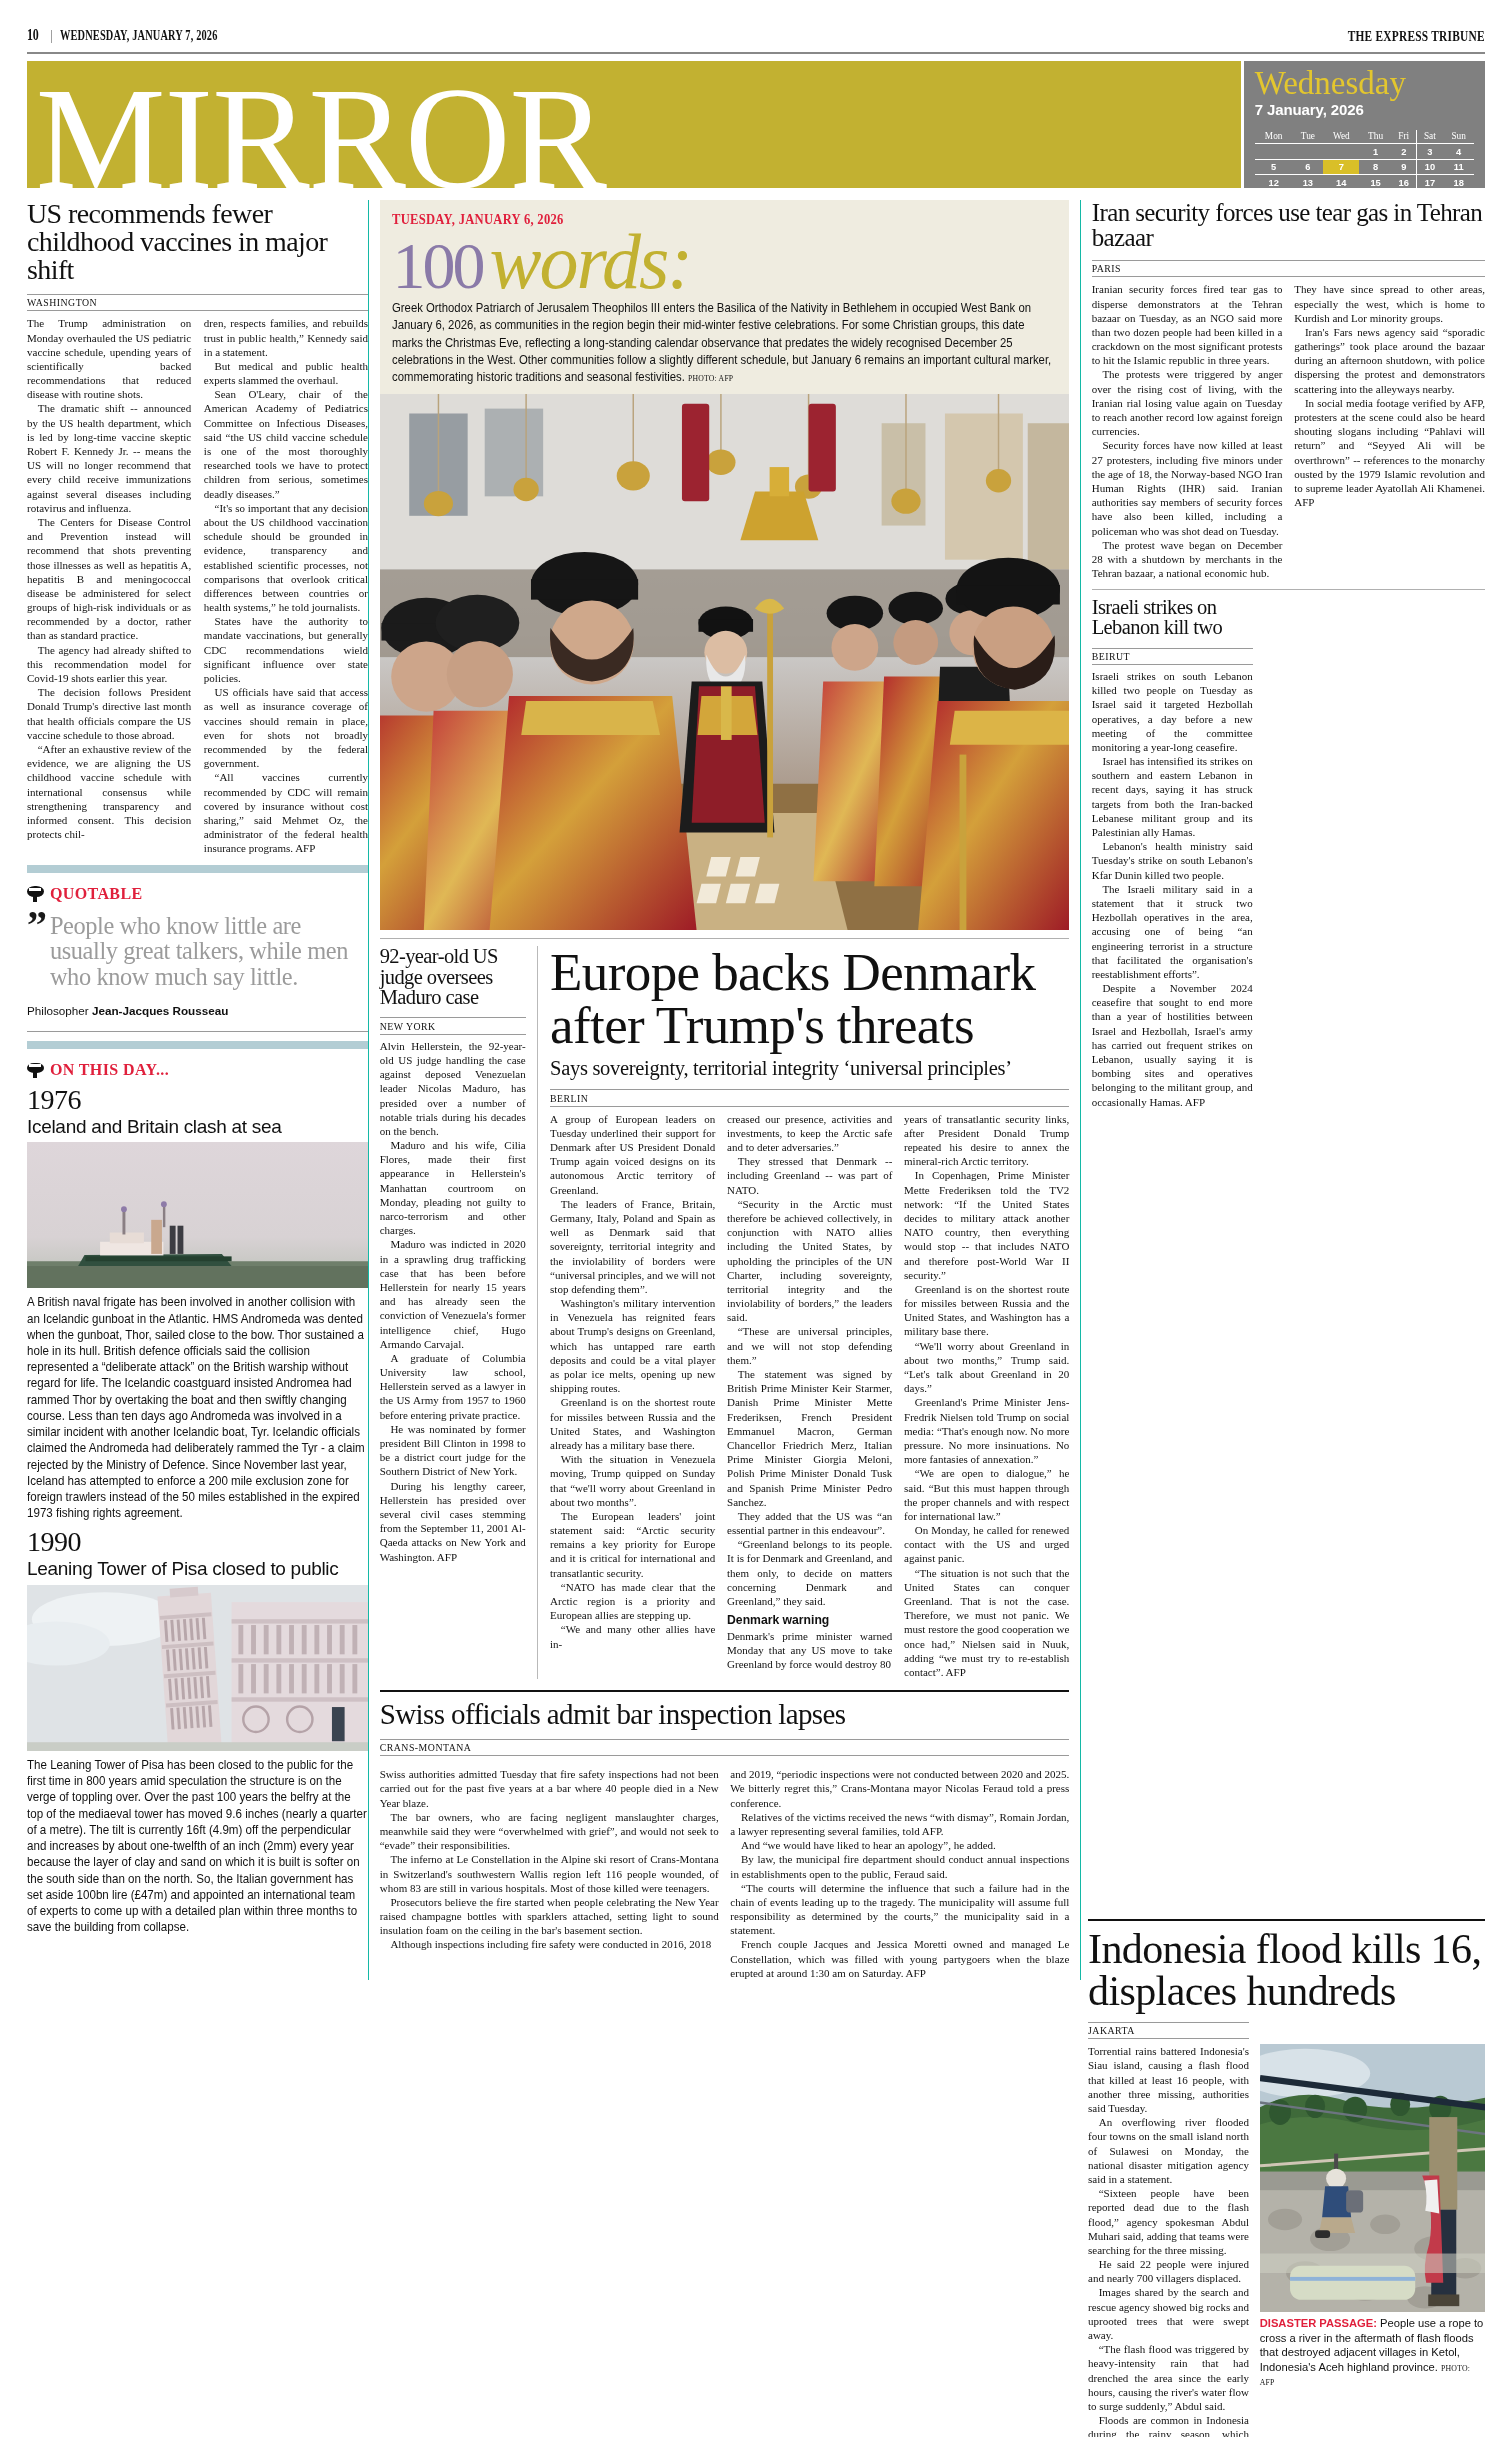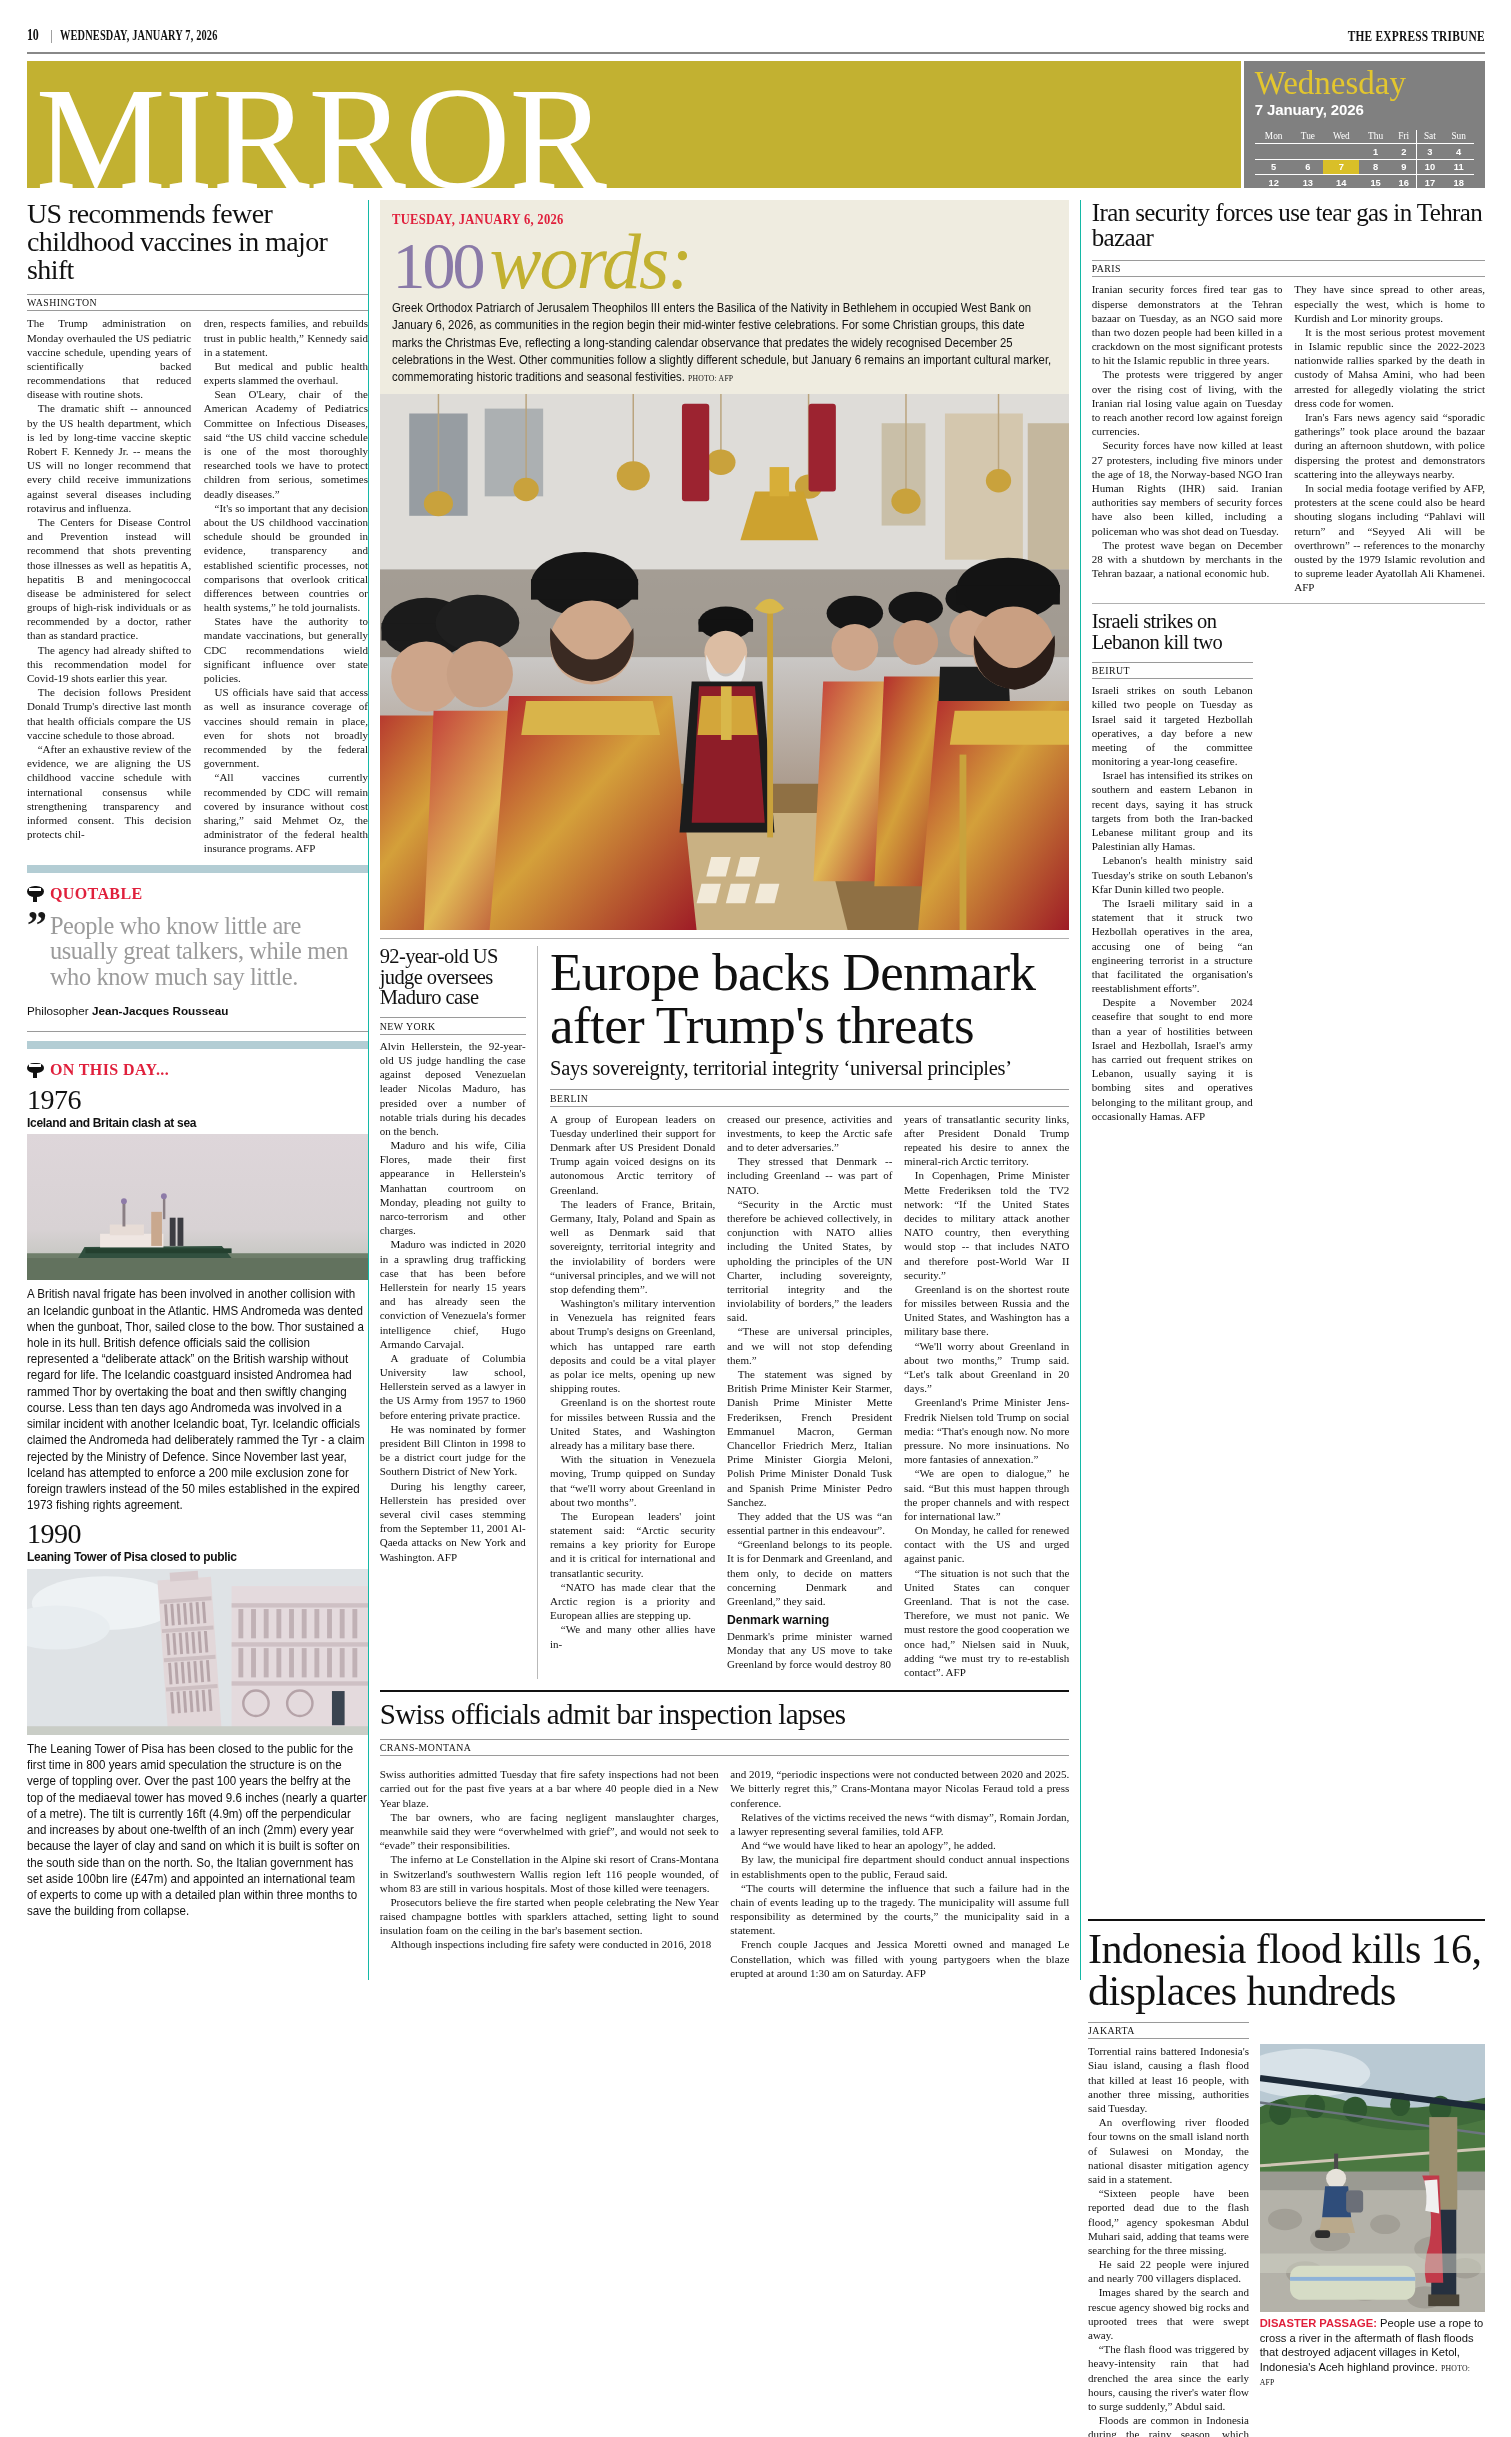--- a/index.html
+++ b/index.html
@@ -118,22 +118,22 @@
   .qmark { color: #1a1a1a; font-size: 40px; line-height: 0.62; font-weight: 700;
            font-family: "Liberation Serif", serif; flex: 0 0 auto; }
   .qtext { color: #9b9b9b; font-size: 24.4px; line-height: 1.06;
            font-family: "Liberation Serif", serif; letter-spacing: -0.4px; }
   .qattr { font-family: "Liberation Sans", sans-serif; font-size: 11.7px;
            margin-top: 13.7px; }
   .qattr b { font-weight: 700; }
   .hrule { height: 1px; background: #9a9a9a; margin-top: 13.7px; }
   .year { font-size: 28px; font-family: "Liberation Serif", serif;
           letter-spacing: -0.5px; margin-top: 6.8px; line-height: 1; }
-  .evt-title { font-family: "Liberation Sans", sans-serif; font-weight: 700;
-               font-size: 12px; letter-spacing: -0.3px; margin-top: 2px; }
+  .evt-title { font-family: "Liberation Sans", sans-serif; font-weight: 400;
+               font-size: 19px; letter-spacing: -0.3px; margin-top: 2px; }
   .evt-body { font-family: "Liberation Sans", sans-serif; font-size: 12.2px;
               line-height: 1.33; margin-top: 5.9px; transform: scaleX(0.95);
               transform-origin: left; width: 105%; }
 
   
   .cap-red { color: #e0203c; font-weight: 700; }
   .cap { font-family: "Liberation Sans", sans-serif; font-size: 11.2px; line-height: 1.3;
          margin-top: 3.9px; }
   .cap .credit { font-family: "Liberation Serif", serif; font-size: 7.8px;
                  letter-spacing: 0.2px; }
@@ -634,21 +634,20 @@
         </div>
         <div style="display:flex; gap:11.7px; margin-top:4.9px;">
           <div class="body" style="flex:1;">
               <p>Iranian security forces fired tear gas to disperse demonstrators at the Tehran bazaar on Tuesday, as an NGO said more than two dozen people had been killed in a crackdown on the most significant protests to hit the Islamic republic in three years.</p>
               <p>The protests were triggered by anger over the rising cost of living, with the Iranian rial losing value again on Tuesday to reach another record low against foreign currencies.</p>
               <p>Security forces have now killed at least 27 protesters, including five minors under the age of 18, the Norway-based NGO Iran Human Rights (IHR) said. Iranian authorities say members of security forces have also been killed, including a policeman who was shot dead on Tuesday.</p>
               <p>The protest wave began on December 28 with a shutdown by merchants in the Tehran bazaar, a national economic hub.</p>
             </div>
           <div class="body" style="flex:1;">
               <p>They have since spread to other areas, especially the west, which is home to Kurdish and Lor minority groups.</p>
-              <p>It is the most serious protest movement in Islamic republic since the 2022-2023 nationwide rallies sparked by the death in custody of Mahsa Amini, who had been arrested for allegedly violating the strict dress code for women.</p>
               <p>Iran's Fars news agency said “sporadic gatherings” took place around the bazaar during an afternoon shutdown, with police dispersing the protest and demonstrators scattering into the alleyways nearby.</p>
               <p>In social media footage verified by AFP, protesters at the scene could also be heard shouting slogans including “Pahlavi will return” and “Seyyed Ali will be overthrown” -- references to the monarchy ousted by the 1979 Islamic revolution and to supreme leader Ayatollah Ali Khamenei. AFP</p>
             </div>
         </div>
       </article>
 
       <div class="thinrule"></div>
 
       <article style="margin-top:6.8px;">
         <h1 class="hl hl-sm" style="max-width:161px;">Israeli strikes on Lebanon kill two</h1>

